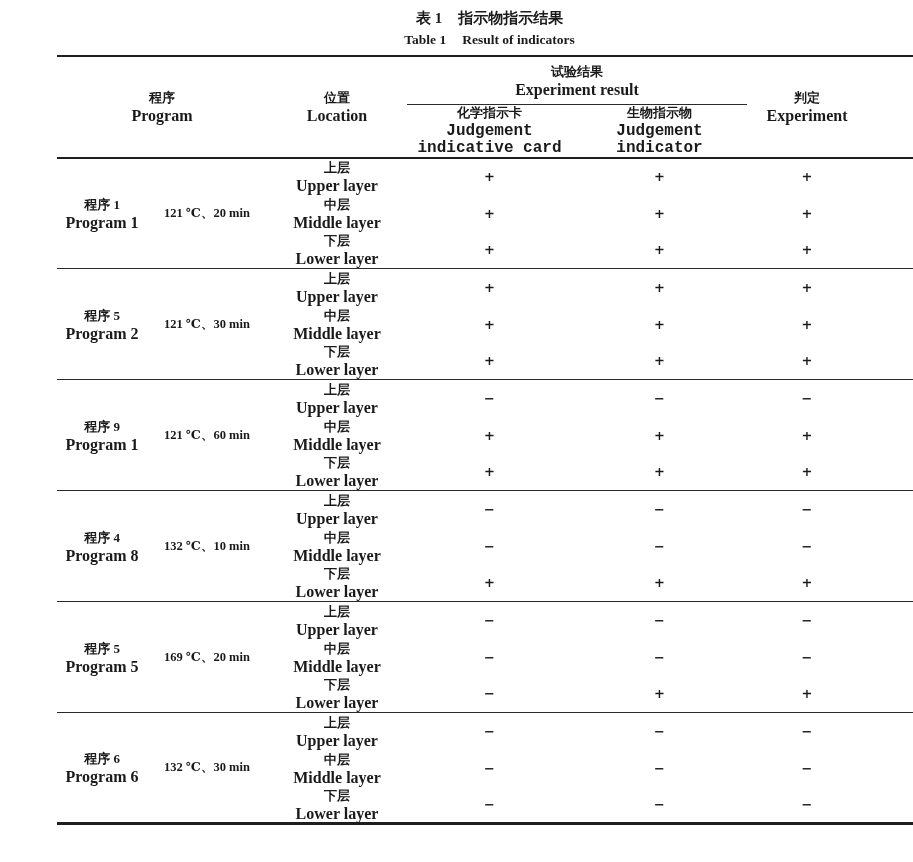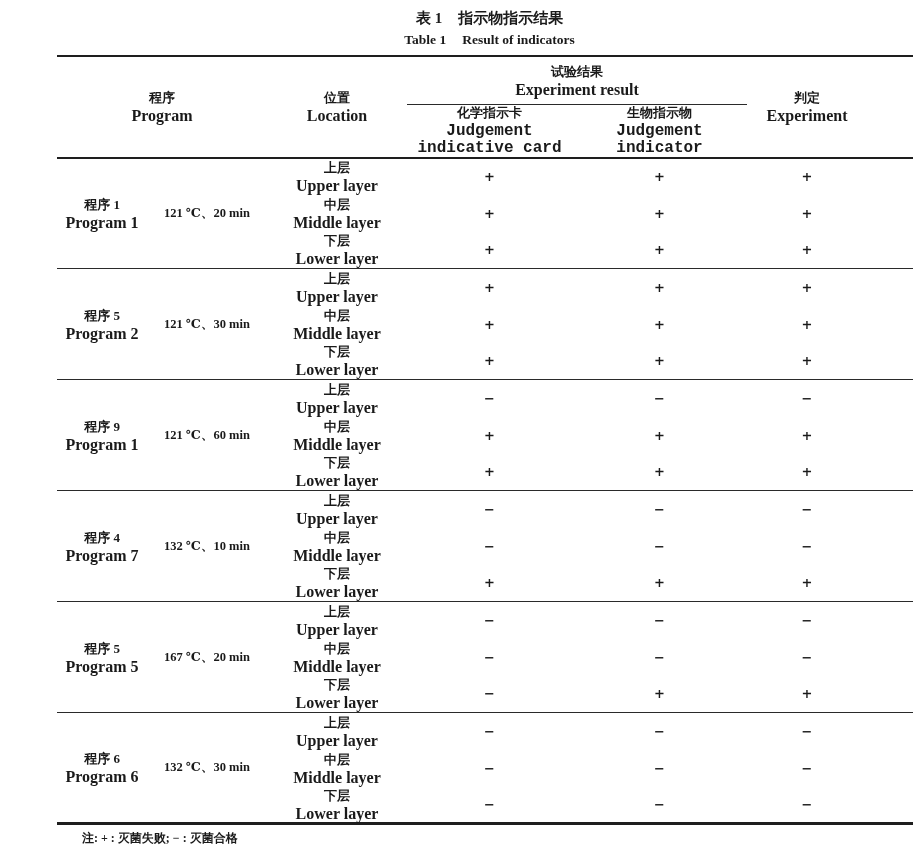--- a/index.html
+++ b/index.html
@@ -216,21 +216,21 @@
         <td class="c-sign">+</td>
         <td class="c-sign">+</td>
         <td class="c-sign col-judge">+</td>
       </tr>
     </tbody>
 
     <tbody class="block">
       <tr class="loc-row">
         <td rowspan="3">
           <div class="zh">程序 4</div>
-          <div class="en">Program 7</div>
+          <div class="en">Program 8</div>
         </td>
         <td rowspan="3" class="c-cond">132 ℃、10 min</td>
         <td>
           <div class="zh">上层</div>
           <div class="en">Upper layer</div>
         </td>
         <td class="c-sign">−</td>
         <td class="c-sign">−</td>
         <td class="c-sign col-judge">−</td>
       </tr>
@@ -253,21 +253,21 @@
         <td class="c-sign col-judge">+</td>
       </tr>
     </tbody>
 
     <tbody class="block">
       <tr class="loc-row">
         <td rowspan="3">
           <div class="zh">程序 5</div>
           <div class="en">Program 5</div>
         </td>
-        <td rowspan="3" class="c-cond">167 ℃、20 min</td>
+        <td rowspan="3" class="c-cond">169 ℃、20 min</td>
         <td>
           <div class="zh">上层</div>
           <div class="en">Upper layer</div>
         </td>
         <td class="c-sign">−</td>
         <td class="c-sign">−</td>
         <td class="c-sign col-judge">−</td>
       </tr>
       <tr class="loc-row">
         <td>
@@ -319,16 +319,15 @@
           <div class="en">Lower layer</div>
         </td>
         <td class="c-sign">−</td>
         <td class="c-sign">−</td>
         <td class="c-sign col-judge">−</td>
       </tr>
     </tbody>
   </table>
 
   <div class="notes">
-    <div class="note-line">注: + : 灭菌失败;  − : 灭菌合格</div>
   </div>
 
 </div>
 
 </body></html>

